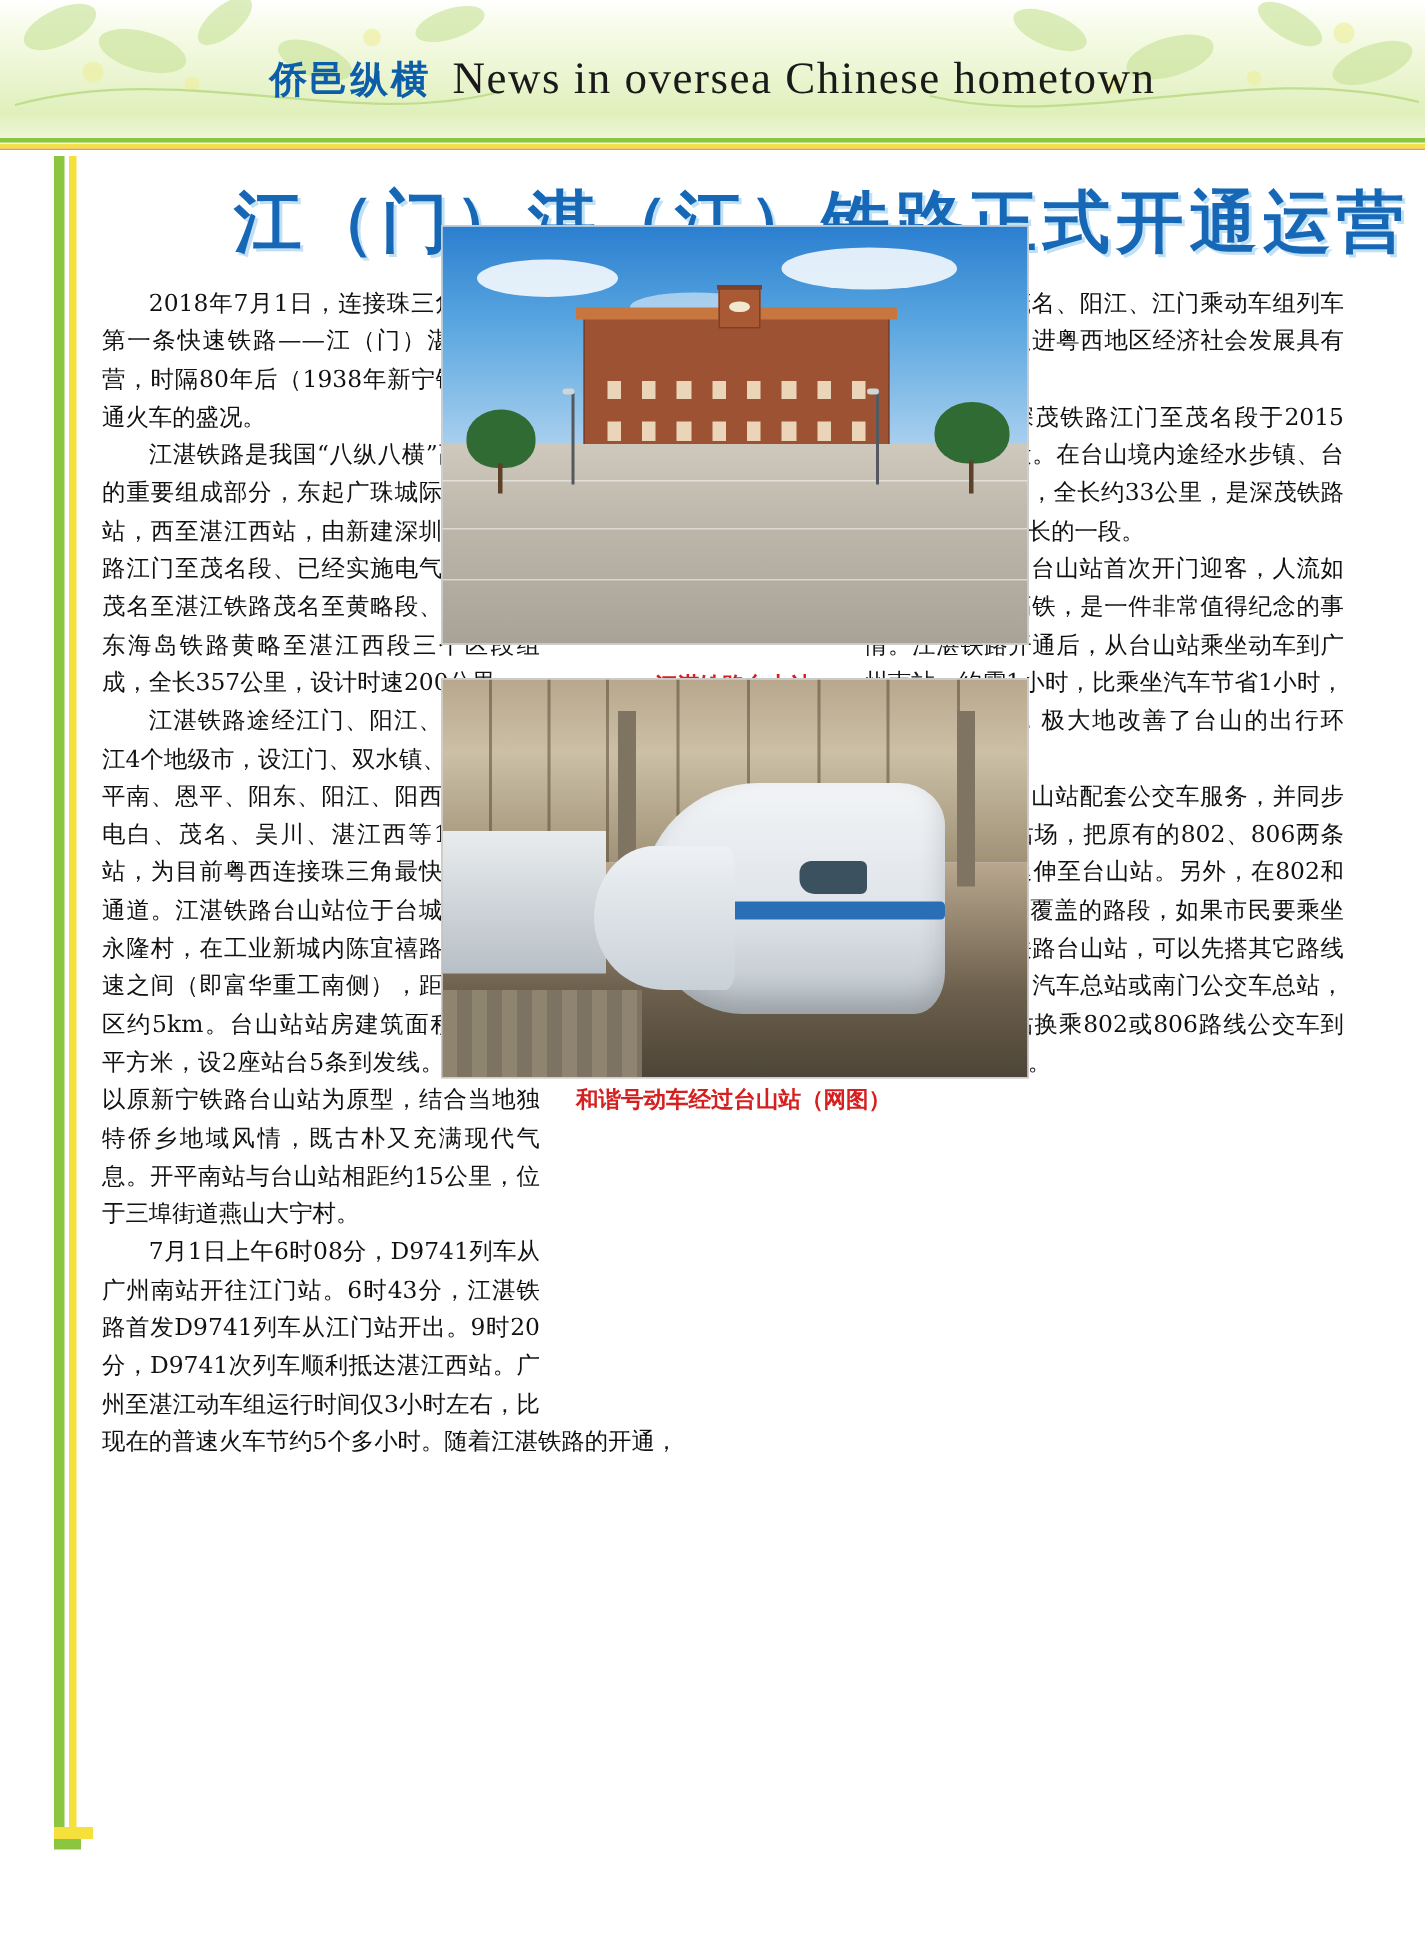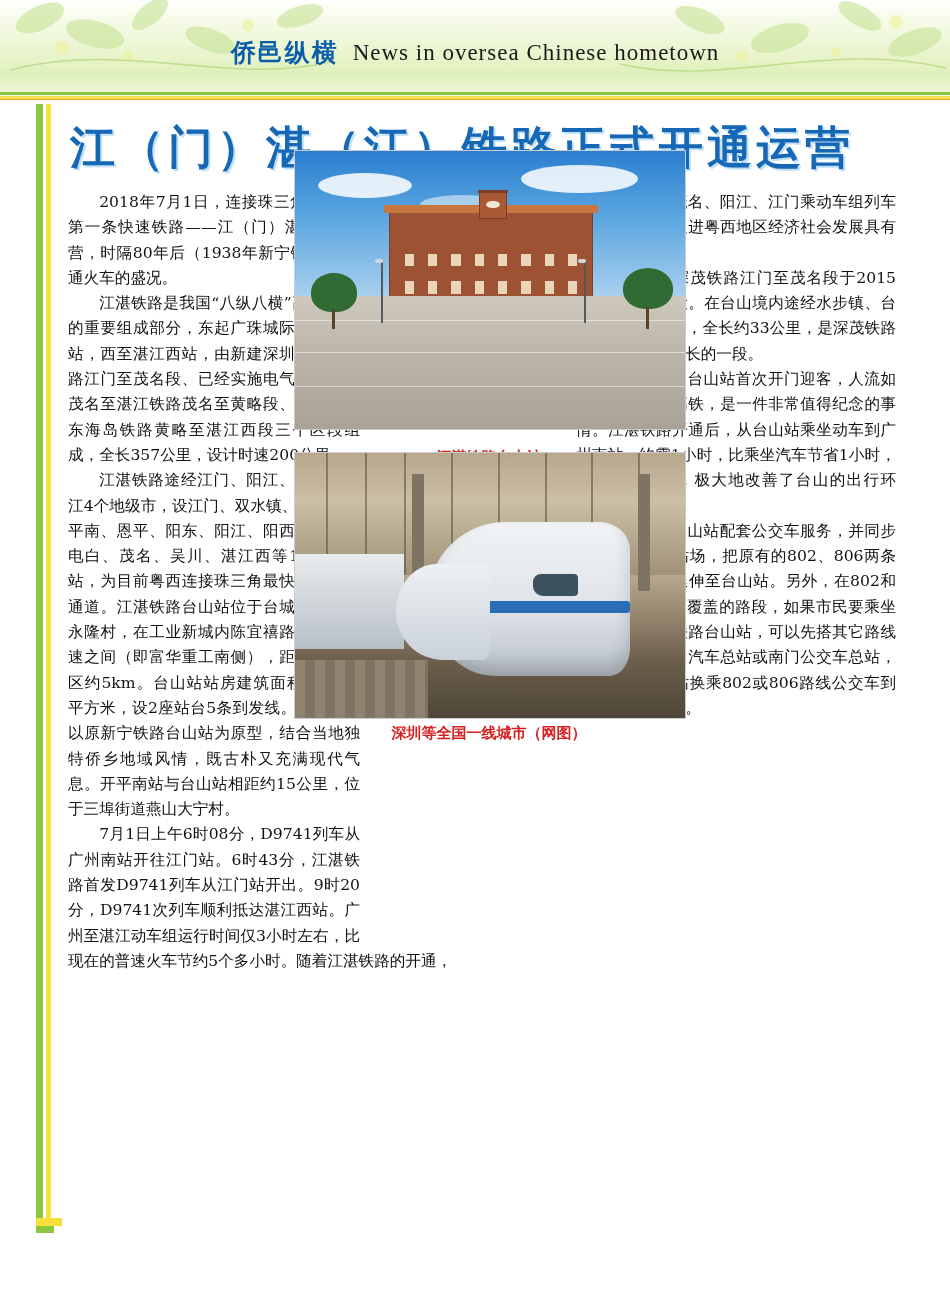--- a/index.html
+++ b/index.html
@@ -58,21 +58,21 @@
   .banner-cn {
     font-family: "DejaVu Serif", serif;
     font-size: 25px;
     font-weight: bold;
     color: #0d5ea8;
     letter-spacing: 2px;
     vertical-align: middle;
   }
   .banner-en {
     font-family: "Liberation Serif", serif;
-    font-size: 23px;
+    font-size: 30px;
     color: #1a1a1a;
     letter-spacing: 1px;
     margin-left: 14px;
     vertical-align: middle;
   }
 
   
   .left-bar-green {
     position: absolute;
     left: 36px; top: 104px;
@@ -94,23 +94,23 @@
   .left-foot-hook2 {
     position: absolute;
     left: 36px; top: 1226px;
     width: 18px; height: 7px;
     background: #8cc63f;
   }
 
   
   .headline {
     position: absolute;
-    left: 70px; top: 118px;
+    left: 80px; top: 118px;
     width: 860px;
-    text-align: left;
+    text-align: right;
     font-family: "DejaVu Sans", sans-serif;
     font-weight: bold;
     font-size: 45px;
     letter-spacing: 4px;
     color: #1667b5;
     text-shadow: 2px 2px 0 #bfe0f5;
     white-space: nowrap;
   }
 
   
@@ -407,21 +407,21 @@
     <div class="pillar" style="left:88%"></div>
     <div class="train-body">
       <div class="train-window"></div>
     </div>
     <div class="train-stripe"></div>
     <div class="train-nose"></div>
     <div class="tiles"></div>
   </div>
 
   <div class="caption cap2">
-    <span>深圳等全国一线城市</span><span class="note">（网图）</span>
+    <span>和谐号动车经过台山站</span><span class="note">（网图）</span>
   </div>
 
 
   <div class="footer">
     
     
     
     
   </div>
 </div>

